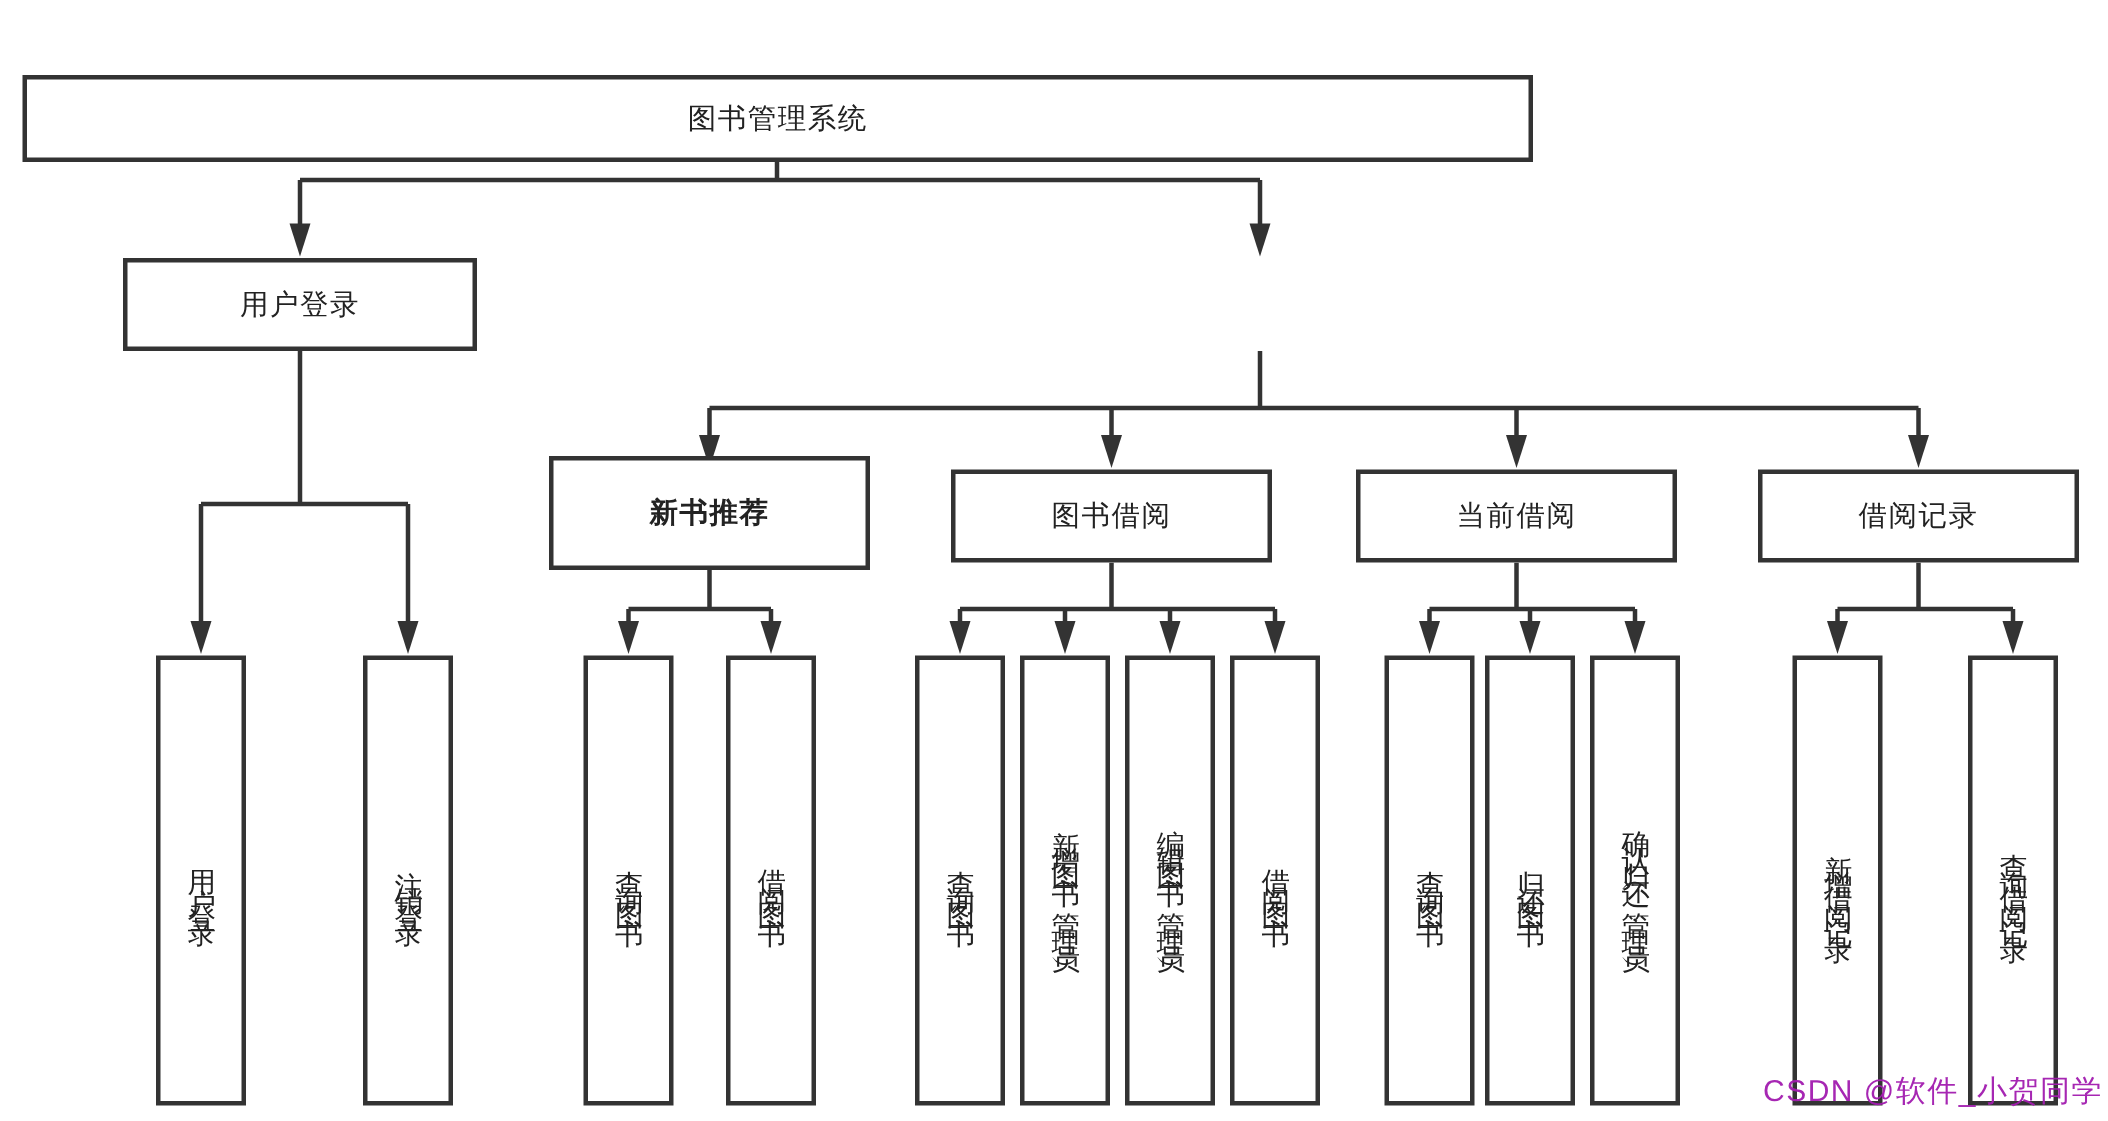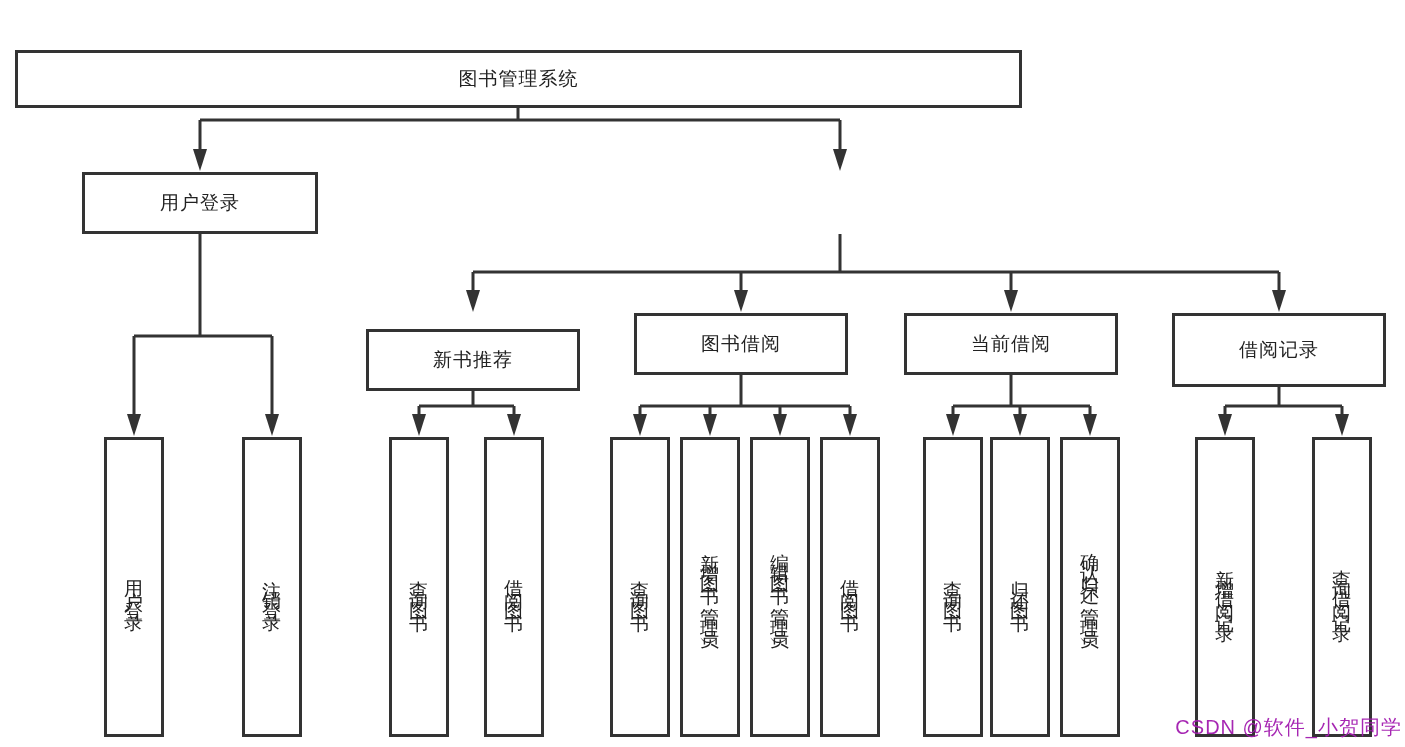--- a/index.html
+++ b/index.html
@@ -98,30 +98,30 @@
   </svg>
 
   <div class="node hnode" style="left:15px; top:10px; width:1007px; height:58px;margin-top:40px;">
     <span>图书管理系统</span>
   </div>
 
   <div class="node hnode" style="left:82px; top:172px; width:236px; height:62px;">
     <span>用户登录</span>
   </div>
 
-  <div class="node hnode" style="left:366px; top:329px; width:214px; height:62px;">
+  <div class="node hnode" style="left:366px; top:304px; width:214px; height:76px;font-weight:bold;">
     <span>新书推荐</span>
   </div>
   <div class="node hnode" style="left:634px; top:313px; width:214px; height:62px;font-family:Liberation Serif, serif;">
     <span>图书借阅</span>
   </div>
   <div class="node hnode" style="left:904px; top:313px; width:214px; height:62px;">
     <span>当前借阅</span>
   </div>
-  <div class="node hnode" style="left:1172px; top:313px; width:214px; height:74px;">
+  <div class="node hnode" style="left:1172px; top:313px; width:214px; height:62px;">
     <span>借阅记录</span>
   </div>
 
   <div class="node vnode" style="left:104px; top:437px; width:60px; height:300px;">
     <span class="vtext">用户登录</span>
   </div>
   <div class="node vnode" style="left:242px; top:437px; width:60px; height:300px;">
     <span class="vtext">注销登录</span>
   </div>
 

